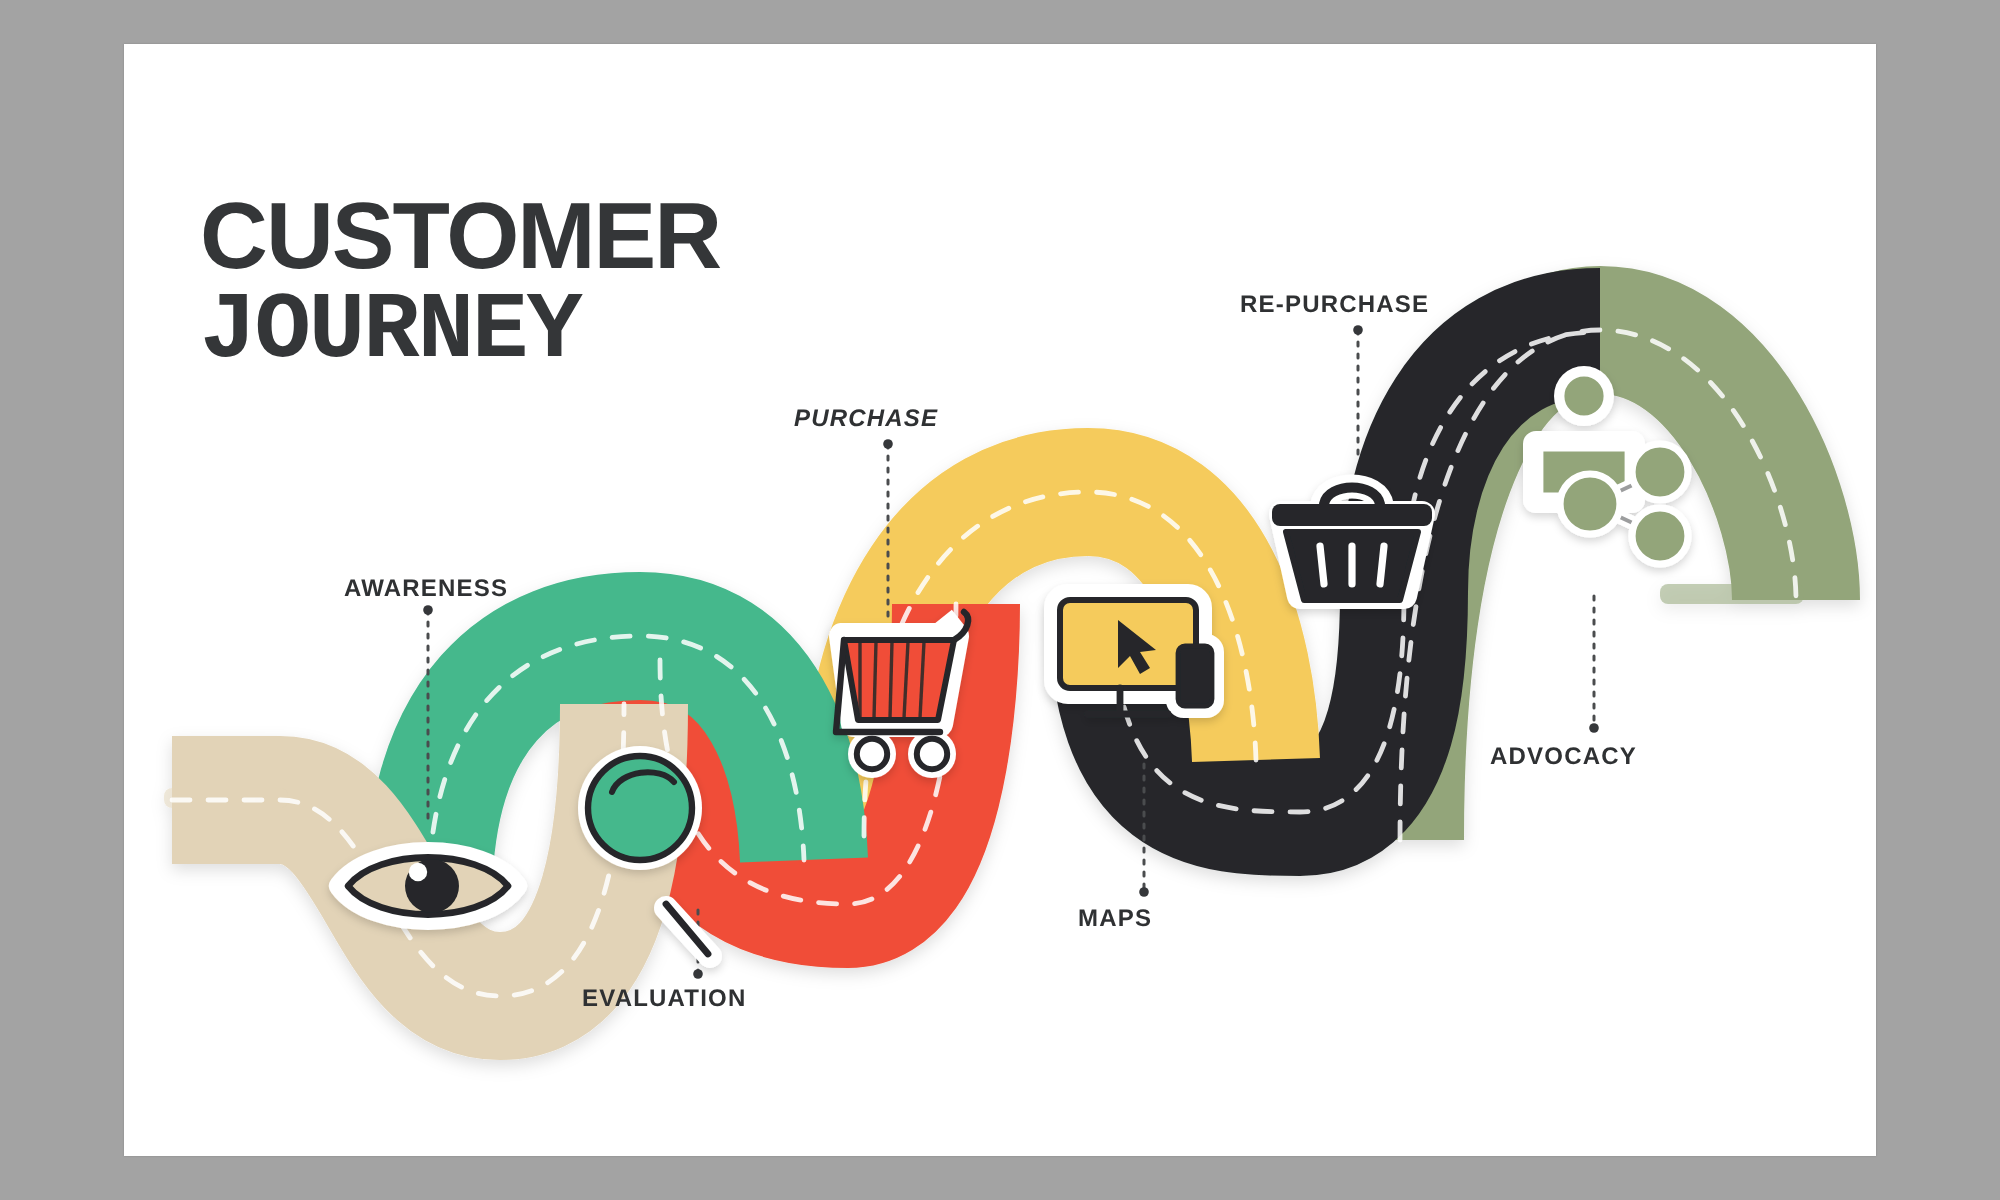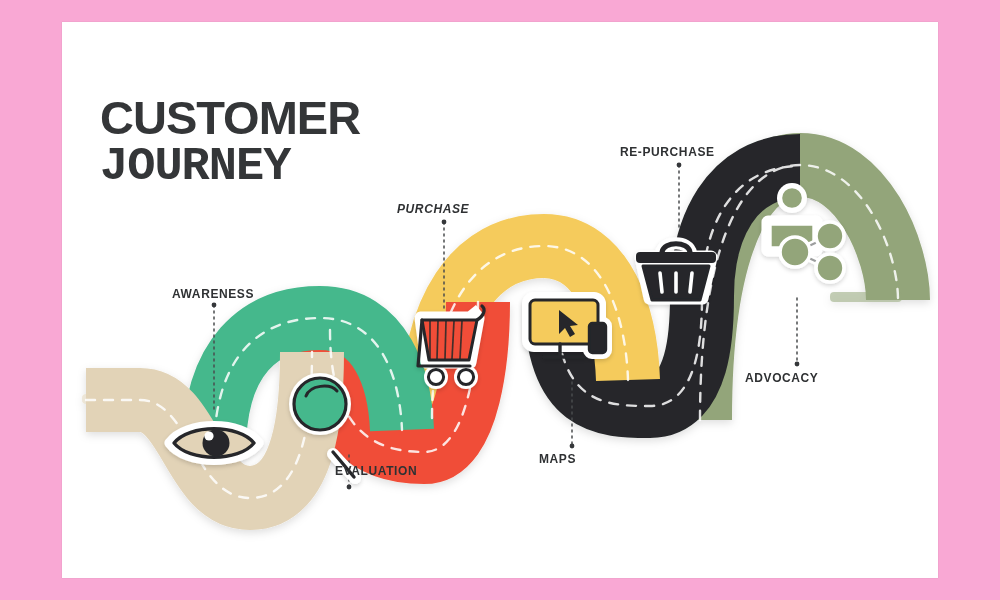--- a/index.html
+++ b/index.html
@@ -4,21 +4,21 @@
 <style>
   html, body {
     margin: 0;
     padding: 0;
     background: #f2f2f2;
   }
   #canvas {
     position: relative;
     width: 1000px;
     height: 600px;
-    background: #f9a8d4;
+    background: #a3a3a3;
     overflow: hidden;
     font-family: "Liberation Sans", sans-serif;
   }
   #sheet {
     position: absolute;
     left: 62px;
     top: 22px;
     width: 876px;
     height: 556px;
     background: #ffffff;
@@ -59,21 +59,21 @@
   }
   .step-label {
     position: absolute;
     font-weight: 700;
     font-size: 12px;
     letter-spacing: 0.6px;
     color: #2f3133;
     white-space: nowrap;
   }
   .lbl-awareness   { left: 172px; top: 287px; }
-  .lbl-evaluation  { left: 291px; top: 464px; margin-left: 44px; }
+  .lbl-evaluation  { left: 291px; top: 492px; }
   .lbl-purchase    { left: 397px; top: 202px; font-style: italic; }
   .lbl-usage       { left: 539px; top: 452px; }
   .lbl-repurchase  { left: 620px; top: 145px; }
   .lbl-advocacy    { left: 745px; top: 371px; }
 </style>
 </head>
 <body>
 
 <div id="canvas">
 

